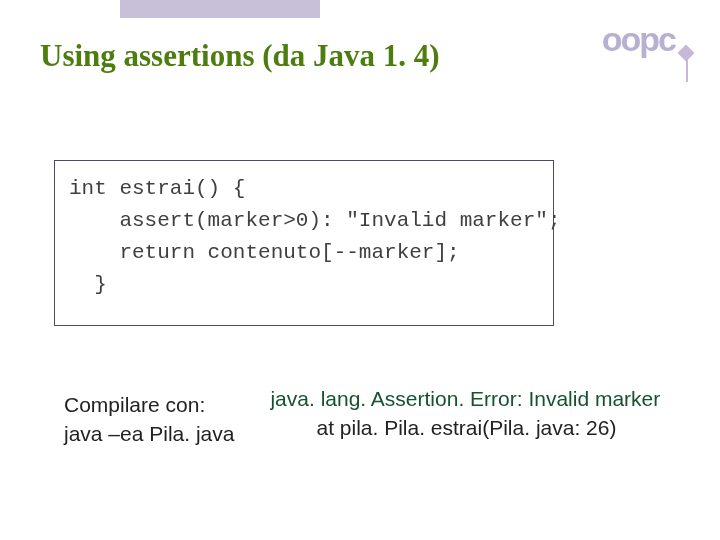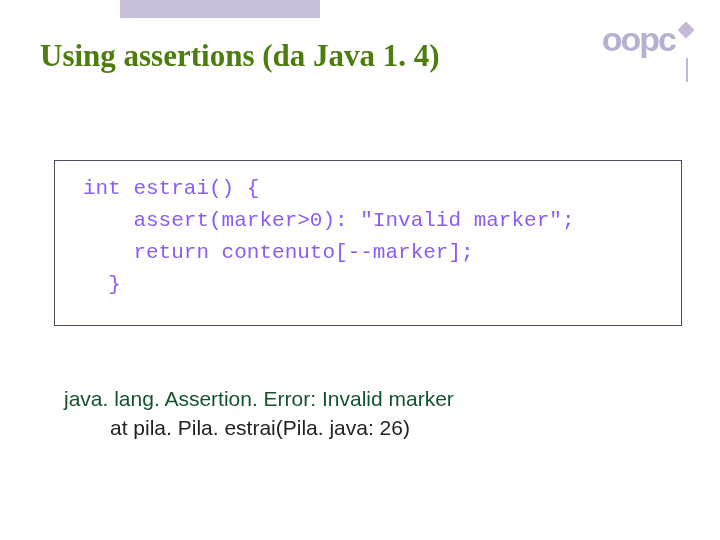--- a/index.html
+++ b/index.html
@@ -22,21 +22,21 @@
   .logo {
     position: absolute;
     top: 20px;
     right: 28px;
     font-family: Verdana, Geneva, sans-serif;
     font-size: 34px;
     font-weight: 700;
     color: #b8b0d0;
     letter-spacing: -2px;
     display: flex;
-    align-items: flex-start;
+    align-items: flex-end;
     gap: 2px;
   }
   .logo-diamond {
     width: 12px;
     height: 12px;
     background: #c8b8d8;
     transform: rotate(45deg);
     margin-left: 3px;
     margin-top: 4px;
   }
@@ -53,27 +53,27 @@
     top: 38px;
     left: 40px;
     font-size: 31px;
     color: #4d7c0f;
     font-family: Georgia, 'Times New Roman', serif;
   }
   .code-box {
     position: absolute;
     top: 160px;
     left: 54px;
-    width: 628px;
+    width: 500px;
     border: 1.5px solid #4a4a6a;
-    padding: 12px 14px 24px 28px;
+    padding: 12px 14px 24px 14px;
     font-family: 'Courier New', Courier, monospace;
     font-size: 21px;
     line-height: 1.52;
-    color: #8b5cf6;
+    color: #404040;
     white-space: pre;
   }
   .bottom {
     position: absolute;
     top: 390px;
     left: 64px;
     right: 0;
     display: flex;
     gap: 36px;
   }
@@ -104,17 +104,21 @@
 <div class="logo-tail"></div>
 
 <h1 class="title">Using assertions (da Java 1. 4)</h1>
 
 <div class="code-box"><span>int estrai() {</span>
 <span>    assert(marker&gt;0): "Invalid marker";</span>
 <span>    return contenuto[--marker];</span>
 <span>  }</span></div>
 
 <div class="bottom">
+  <div class="compile">
+    <div>Compilare con:</div>
+    <div>java –ea Pila. java</div>
+  </div>
   <div class="error">
     <div class="head">java. lang. Assertion. Error: Invalid marker</div>
     <div class="trace">at pila. Pila. estrai(Pila. java: 26)</div>
   </div>
 </div>
 
 </body></html>

